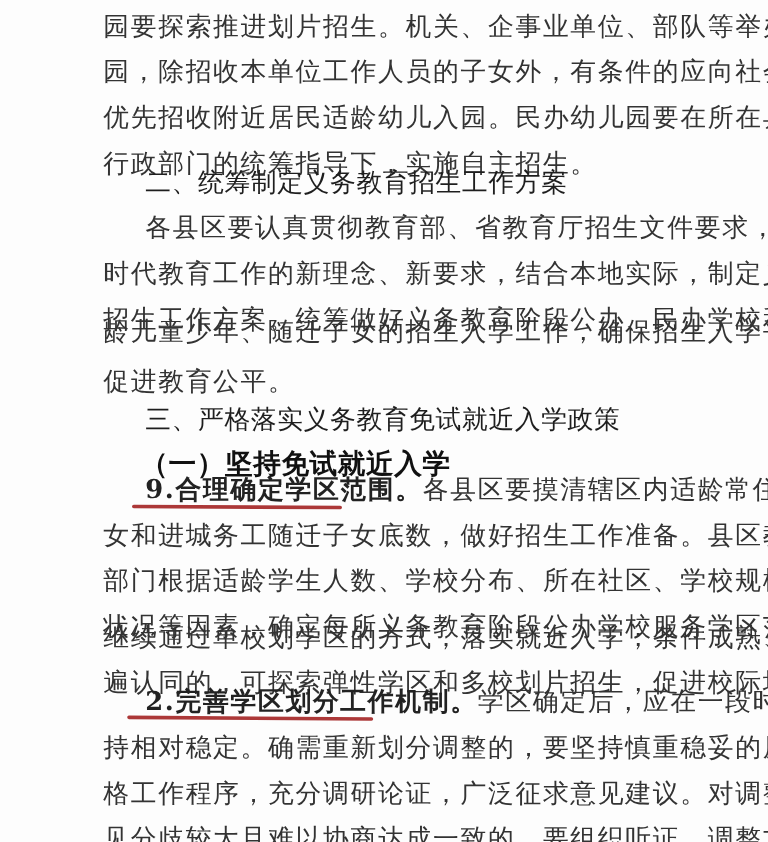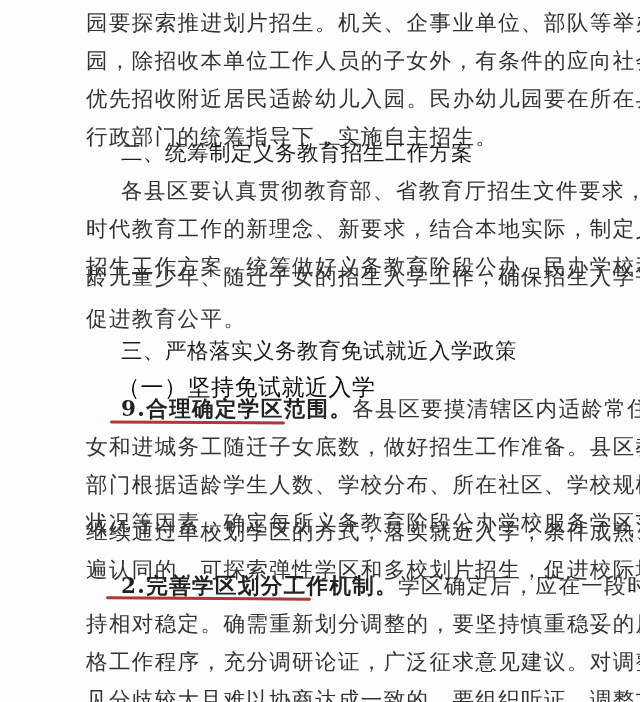--- a/index.html
+++ b/index.html
@@ -42,21 +42,21 @@
       left: 121px;
       height: 30px;
       font-size: 21.5px;
       line-height: 30px;
       letter-spacing: 0.5px;
       white-space: nowrap;
       color: #1e1e1e;
       font-family: "DejaVu Sans", "Liberation Sans", sans-serif;
     }
     .heading.bold {
-      font-weight: normal;
+      font-weight: bold;
       color: #111111;
       text-align: right;
     }
     .heading.sub {
       left: 117px;
       font-size: 23px;
     }
     .lead {
       font-weight: bold;
       color: #222222;

